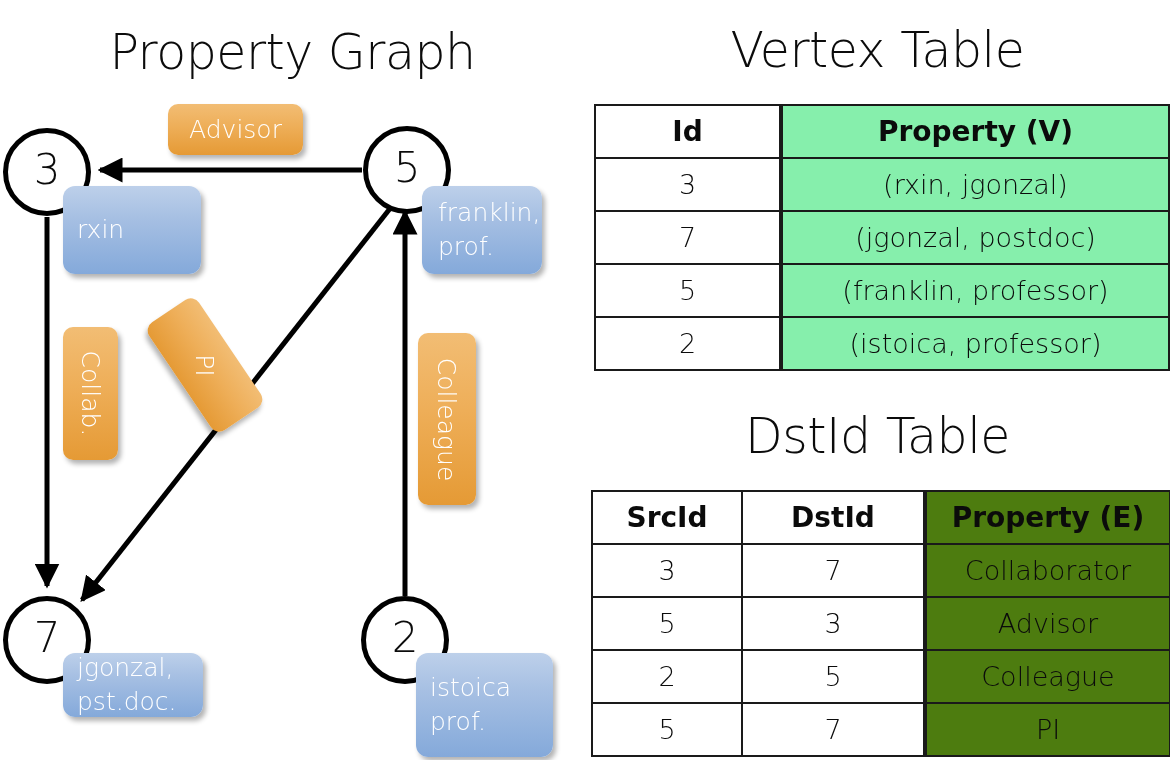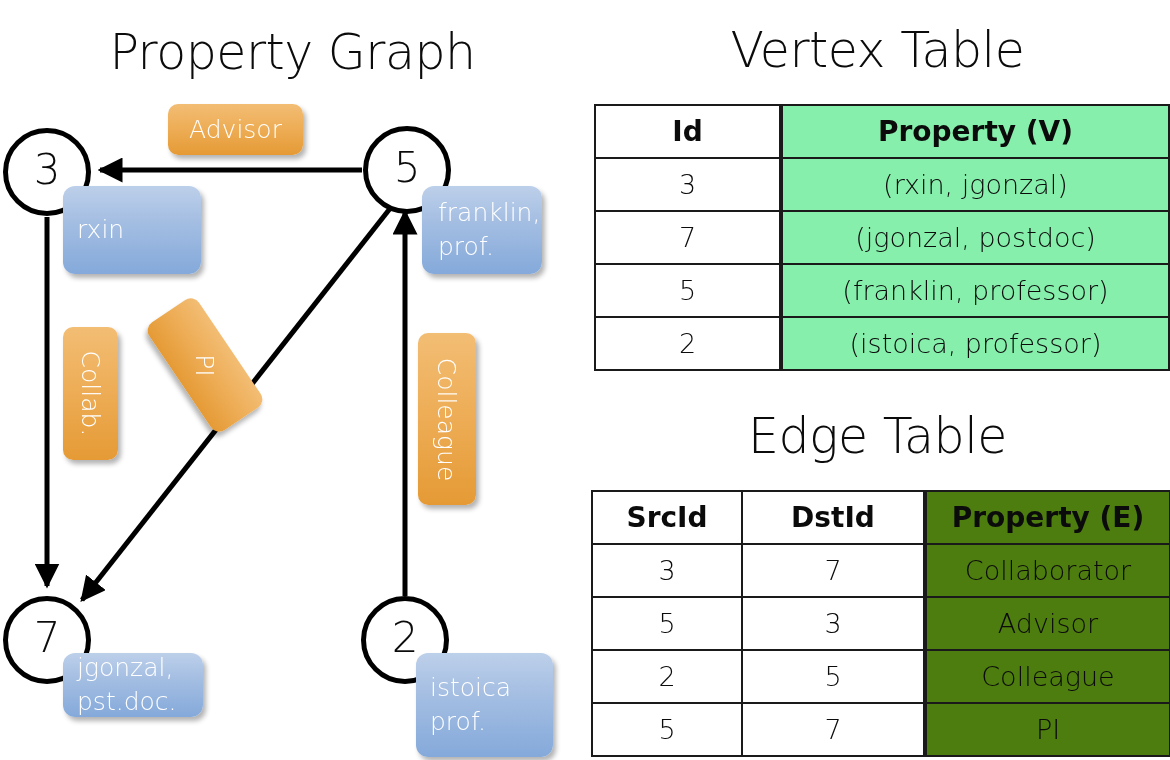--- a/index.html
+++ b/index.html
@@ -147,21 +147,21 @@
   #edge-table { left: 591px; top: 490px; width: 578px; padding-left: 16px; }
   #edge-table col.c-src  { width: 150px; }
   #edge-table col.c-dst  { width: 183px; }
   #edge-table col.c-prop { width: 245px; }
 </style>
 </head>
 <body>
 
 <div class="title" id="title-property-graph">Property Graph</div>
 <div class="title" id="title-vertex-table">Vertex Table</div>
-<div class="title" id="title-edge-table">Edge Table</div>
+<div class="title" id="title-edge-table">DstId Table</div>
 
 <div id="graph-panel">
 
   <svg id="graph-edges" viewBox="0 0 585 760">
     <defs>
       <marker id="arrow" viewBox="0 0 10 10" refX="9" refY="5" markerWidth="5" markerHeight="5" orient="auto-start-reverse">
         <path d="M 0 0 L 10 5 L 0 10 z" fill="#000000"></path>
       </marker>
     </defs>
 

